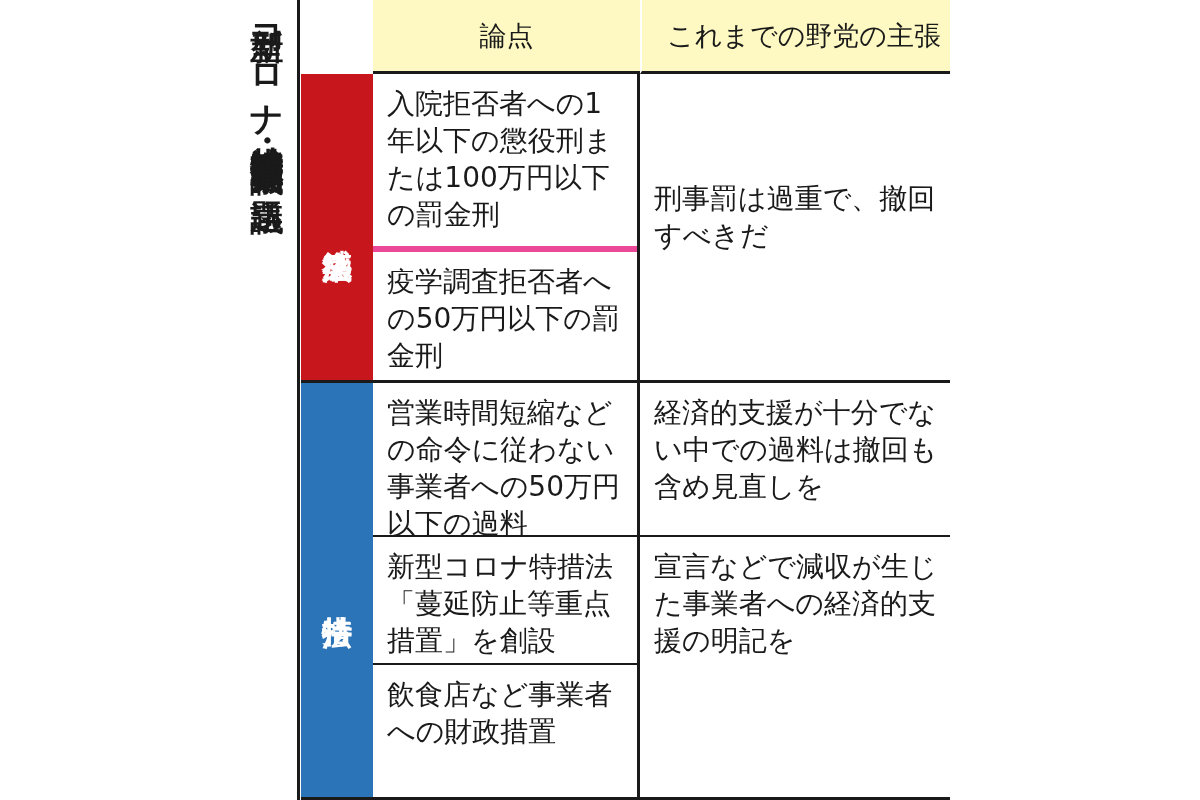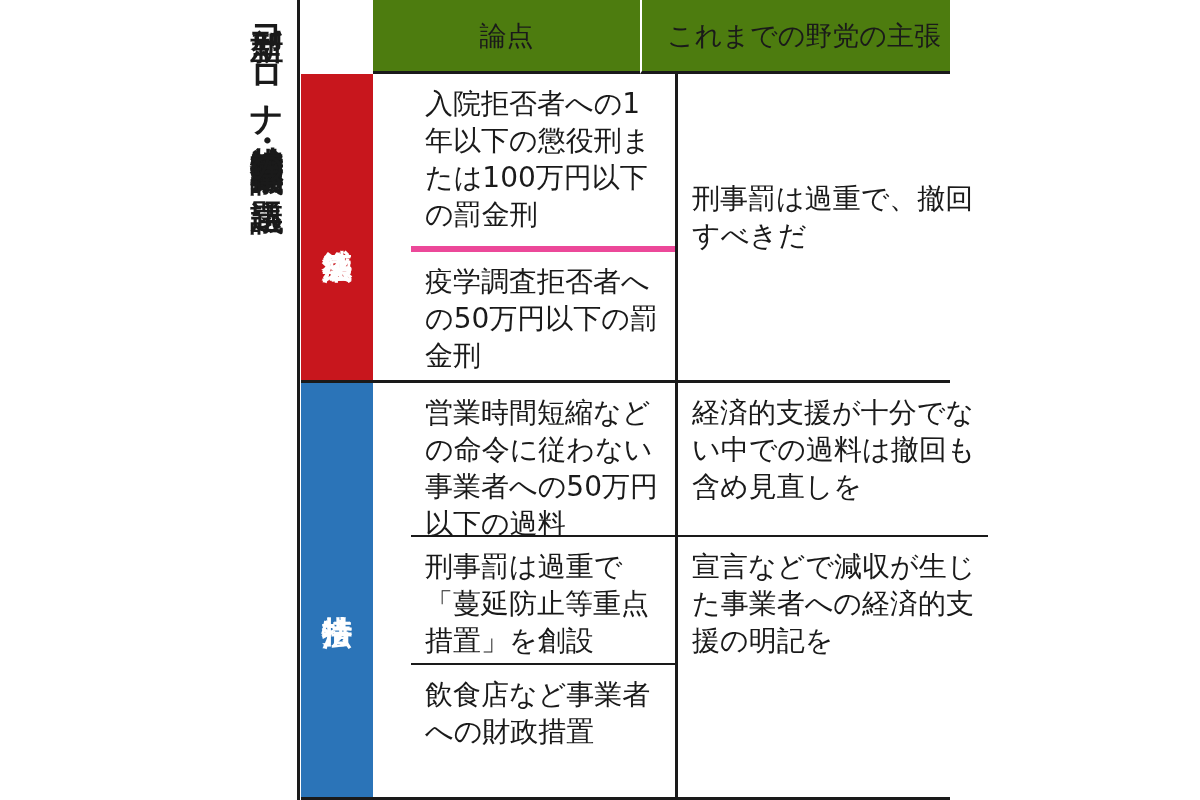--- a/index.html
+++ b/index.html
@@ -53,21 +53,21 @@
     position: absolute;
     left: 301px;
     top: 0px;
     width: 649px;
     height: 800px;
   }
 
   .hdr-row {
     display: flex;
     height: 74px;
-    background: #4d7c0f;
+    background: #fef9c3;
   }
   .hdr-cell {
     display: flex;
     align-items: center;
     justify-content: center;
     font-family: "DejaVu Sans", "Liberation Sans", sans-serif;
     font-size: 27px;
     color: #1a1a1a;
     box-sizing: border-box;
   }
@@ -107,21 +107,20 @@
     text-orientation: upright;
     line-height: 1.0;
     letter-spacing: 1px;
   }
   .band-red { background: #c8161d; }
   .band-blue { background: #2b74b8; }
 
   .band-body {
     flex: 1;
     display: flex;
-    padding-left: 38px;
   }
   .col-issue {
     width: 267px;
     flex: none;
     border-right: 3px solid #1a1a1a;
     box-sizing: border-box;
   }
   .col-opp {
     width: 310px;
     flex: none;
@@ -201,21 +200,21 @@
 
     <div class="band-divider"></div>
 
     <div class="band band-special">
       <div class="band-label band-blue" style="background: rgb(43, 116, 184);">
         <span>特措法</span>
       </div>
       <div class="band-body">
         <div class="col-issue">
           <div class="cell r1">営業時間短縮などの命令に従わない事業者への50万円以下の過料</div>
-          <div class="cell r2">刑事罰は過重で「蔓延防止等重点措置」を創設</div>
+          <div class="cell r2">新型コロナ特措法「蔓延防止等重点措置」を創設</div>
           <div class="cell r3">飲食店など事業者への財政措置</div>
         </div>
         <div class="col-opp">
           <div class="cell r1">経済的支援が十分でない中での過料は撤回も含め見直しを</div>
           <div class="cell r3">宣言などで減収が生じた事業者への経済的支援の明記を</div>
         </div>
       </div>
     </div>
 
   </div>

